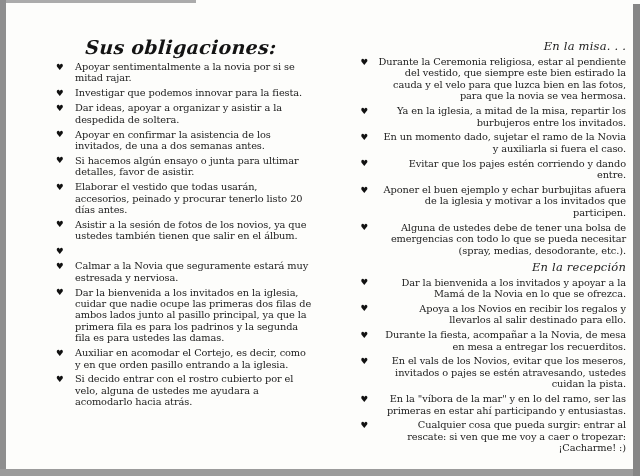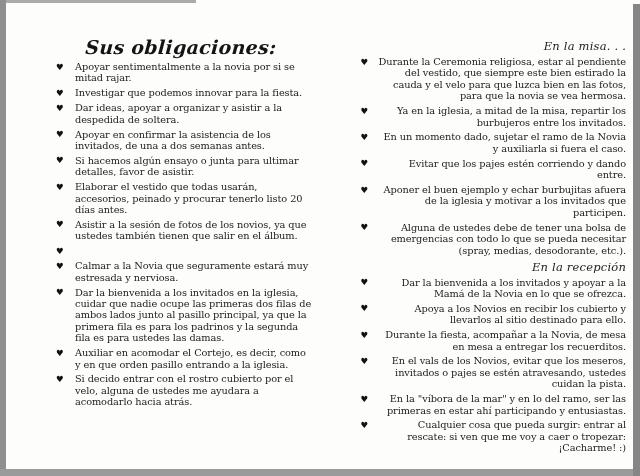--- a/index.html
+++ b/index.html
@@ -127,21 +127,21 @@
           <span class="bullet">♥</span>
           <span class="item-text">Alguna de ustedes debe de tener una bolsa de emergencias con todo lo que se pueda necesitar (spray, medias, desodorante, etc.).</span>
         </div>
         <div class="section-heading">En la recepción</div>
         <div class="item">
           <span class="bullet">♥</span>
           <span class="item-text">Dar la bienvenida a los invitados y apoyar a la Mamá de la Novia en lo que se ofrezca.</span>
         </div>
         <div class="item">
           <span class="bullet">♥</span>
-          <span class="item-text">Apoya a los Novios en recibir los cubierto y llevarlos al sitio destinado para ello.</span>
+          <span class="item-text">Apoya a los Novios en recibir los regalos y llevarlos al salir destinado para ello.</span>
         </div>
         <div class="item">
           <span class="bullet">♥</span>
           <span class="item-text">Durante la fiesta, acompañar a la Novia, de mesa en mesa a entregar los recuerditos.</span>
         </div>
         <div class="item">
           <span class="bullet">♥</span>
           <span class="item-text">En el vals de los Novios, evitar que los meseros, invitados o pajes se estén atravesando, ustedes cuidan la pista.</span>
         </div>
         <div class="item">

